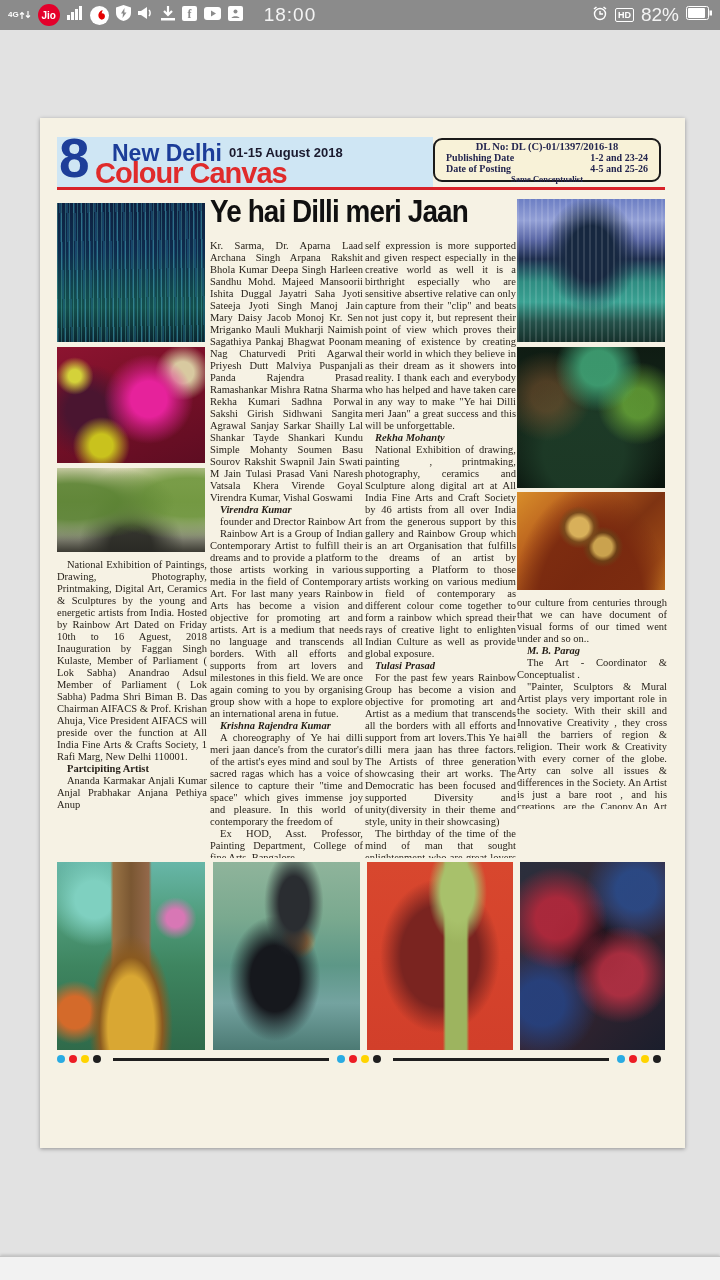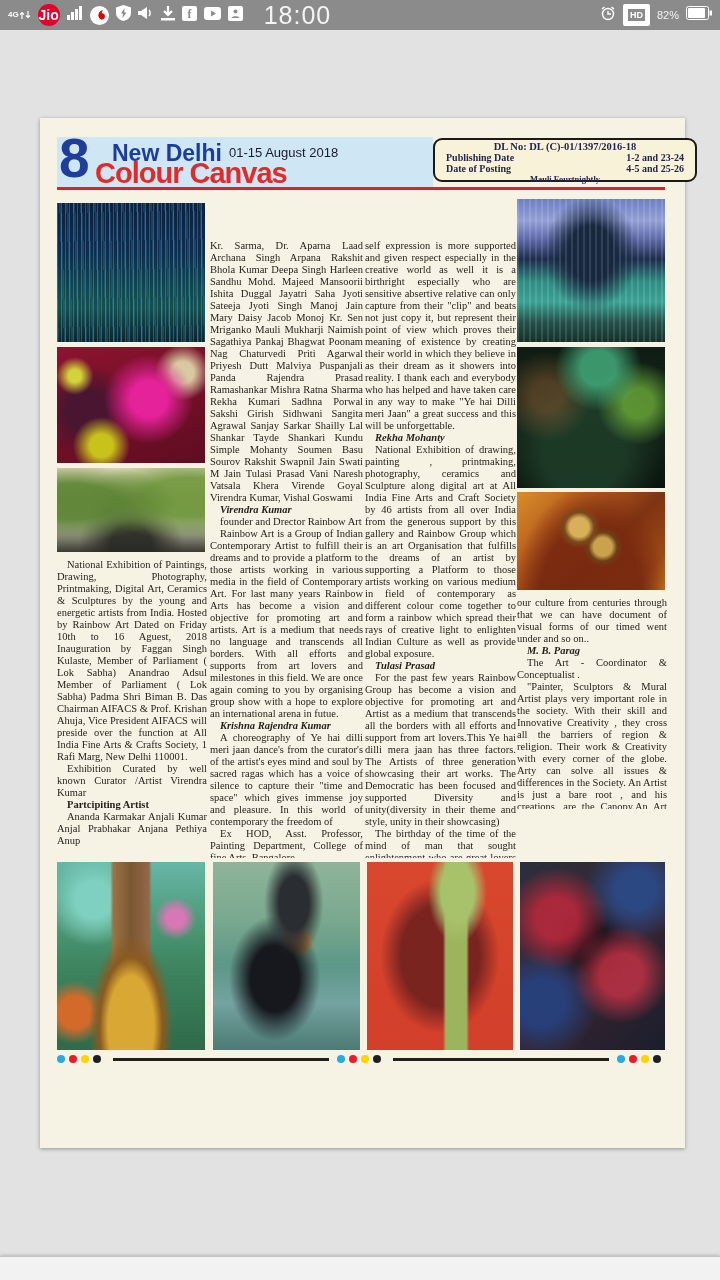--- a/index.html
+++ b/index.html
@@ -4,41 +4,41 @@
 <style>
   html,body{margin:0;padding:0;}
   body{width:720px;height:1280px;position:relative;background:#e2e2e2;
        font-family:"Liberation Sans",sans-serif;overflow:hidden;}
 
   
   .status-bar{position:absolute;left:0;top:0;width:720px;height:30px;background:#8b8b8b;
     display:flex;align-items:center;padding:0 8px;box-sizing:border-box;color:#fff;gap:7px;}
   .sb-net{display:flex;flex-direction:row;align-items:center;line-height:1;font-size:8px;font-weight:bold;}
   .jio-badge{width:22px;height:22px;border-radius:50%;background:#e4002b;color:#fff;
-    font-size:14px;font-weight:bold;display:flex;align-items:center;justify-content:center;}
+    font-size:10px;font-weight:bold;display:flex;align-items:center;justify-content:center;}
   .voda-badge{width:19px;height:19px;border-radius:50%;background:#fff;display:flex;
     align-items:center;justify-content:center;}
-  .sb-time{font-size:25px;color:#f4f4f4;margin-left:14px;letter-spacing:1px;}
+  .sb-time{font-size:19px;color:#f4f4f4;margin-left:14px;letter-spacing:1px;}
   .sb-right{margin-left:auto;display:flex;align-items:center;gap:7px;}
-  .hd-chip{border:5px solid #ffffff;border-radius:2px;font-size:9px;font-weight:bold;padding:0 2px;line-height:12px;}
-  .sb-batt-text{font-size:11px;color:#f4f4f4;}
+  .hd-chip{border:1px solid #ffffff;border-radius:2px;font-size:9px;font-weight:bold;padding:0 2px;line-height:12px;}
+  .sb-batt-text{font-size:19px;color:#f4f4f4;}
 
   
   .viewer{position:absolute;left:0;top:30px;width:720px;height:1250px;background:#e2e2e2;}
   .page{position:absolute;left:40px;top:88px;width:645px;height:1030px;background:#f6f2e4;
     box-shadow:0 1px 4px rgba(0,0,0,.35);}
 
   
   .masthead{position:absolute;left:17px;top:19px;width:608px;height:50px;}
   .band-blue{position:absolute;left:0;top:0;width:376px;height:50px;background:#cfe6f4;}
   .mh-8{position:absolute;left:2px;top:-6px;font-size:55px;font-weight:bold;color:#1e3e99;line-height:1;}
   .mh-city{position:absolute;left:55px;top:3px;font-size:23px;font-weight:bold;color:#1c3d99;}
-  .mh-date{position:absolute;left:172px;top:8px;font-size:13px;font-weight:normal;color:#1a1a2e;}
+  .mh-date{position:absolute;left:172px;top:8px;font-size:13px;font-weight:bold;color:#1a1a2e;}
   .mh-title{position:absolute;left:38px;top:20px;font-size:29px;font-weight:bold;color:#e02b2b;letter-spacing:-1px;}
-  .dl-box{position:absolute;left:376px;top:1px;width:264px;height:44px;background:#f8f2d8;
+  .dl-box{position:absolute;left:376px;top:1px;width:228px;height:44px;background:#f8f2d8;
     border:2px solid #1a1a1a;border-radius:9px;font-family:"Liberation Serif",serif;color:#23254f;
     padding:1px 7px;box-sizing:border-box;font-size:10px;font-weight:bold;}
   .dl-line1{text-align:center;font-size:10.5px;}
   .dl-row{display:flex;justify-content:space-between;padding:0 4px;}
   .dl-foot{text-align:center;font-size:8.5px;}
   .red-rule{position:absolute;left:17px;top:69px;width:608px;height:3px;background:#d8232a;}
 
   
   .headline{position:absolute;left:170px;top:76px;width:307px;height:40px;overflow:hidden;}
   .headline span{display:inline-block;font-size:31px;font-weight:bold;color:#101010;
@@ -221,40 +221,42 @@
       <div class="dl-box">
         <div class="dl-line1">DL No: DL (C)-01/1397/2016-18</div>
         <div class="dl-row">
           <span>Publishing Date</span>
           <span>1-2 and 23-24</span>
         </div>
         <div class="dl-row">
           <span>Date of Posting</span>
           <span>4-5 and 25-26</span>
         </div>
-        <div class="dl-foot">Mauli Fourtnightly</div>
+        <div class="dl-foot">Same Conceptualist</div>
       </div>
     </div>
     <div class="red-rule"></div>
 
+    <div class="headline">
+      <span>Ye hai Dilli meri Jaan</span>
+    </div>
 
     <div class="pimg" id="imgL1"></div>
     <div class="pimg" id="imgL2"></div>
     <div class="pimg" id="imgL3"></div>
     <div class="pimg" id="imgR1"></div>
     <div class="pimg" id="imgR2"></div>
     <div class="pimg" id="imgR3"></div>
     <div class="pimg" id="imgB1"></div>
     <div class="pimg" id="imgB2"></div>
     <div class="pimg" id="imgB3"></div>
     <div class="pimg" id="imgB4"></div>
 
     <div class="newscol" id="colA">
       <p>National Exhibition of Paintings, Drawing, Photography, Printmaking, Digital Art, Ceramics &amp; Sculptures by the young and energetic artists from India.  Hosted by Rainbow Art  Dated on Friday 10th to 16 Aguest,  2018 Inauguration by  Faggan Singh Kulaste, Member of Parliament ( Lok Sabha) Anandrao Adsul  Member of  Parliament ( Lok Sabha) Padma Shri Biman B. Das Chairman AIFACS &amp; Prof. Krishan Ahuja, Vice President AIFACS will preside over the function at  All India Fine Arts &amp; Crafts Society, 1 Rafi Marg, New Delhi 110001.</p>
-      <p>Exhibition Curated by well known Curator /Artist Virendra Kumar</p>
       <p class="subhead roman">Partcipiting Artist</p>
       <p>Ananda Karmakar Anjali Kumar Anjal Prabhakar Anjana Pethiya Anup</p>
     </div>
 
     <div class="newscol" id="colB">
       <p class="noindent">Kr. Sarma, Dr. Aparna Laad  Archana Singh Arpana Rakshit  Bhola Kumar Deepa Singh Harleen Sandhu Mohd. Majeed Mansoorii  Ishita Duggal Jayatri Saha Jyoti Sateeja  Jyoti Singh Manoj Jain Mary Daisy Jacob  Monoj Kr. Sen Mriganko Mauli Mukharji Naimish Sagathiya  Pankaj Bhagwat Poonam Nag Chaturvedi Priti Agarwal Priyesh Dutt Malviya  Puspanjali Panda Rajendra Prasad  Ramashankar Mishra Ratna Sharma  Rekha Kumari Sadhna Porwal Sakshi Girish Sidhwani Sangita Agrawal Sanjay Sarkar  Shailly Lal  Shankar Tayde Shankari Kundu Simple Mohanty   Soumen Basu Sourov Rakshit Swapnil Jain Swati  M Jain Tulasi Prasad Vani Naresh  Vatsala Khera Virende Goyal   Virendra Kumar, Vishal Goswami</p>
       <p class="subhead">Virendra Kumar</p>
       <p>founder and Drector Rainbow Art</p>
       <p>Rainbow Art is a Group of  Indian Contemporary Artist to fulfill their dreams and to provide a platform to those artists working in various media in the field of Contemporary Art. For last many years Rainbow Arts has become a vision and objective for promoting art and artists. Art is a medium that needs no language and transcends all borders. With all efforts and supports from art lovers and milestones in this field. We are once again coming to you by organising group show with a hope to explore an international arena in futue.</p>
       <p class="subhead">Krishna Rajendra Kumar</p>

